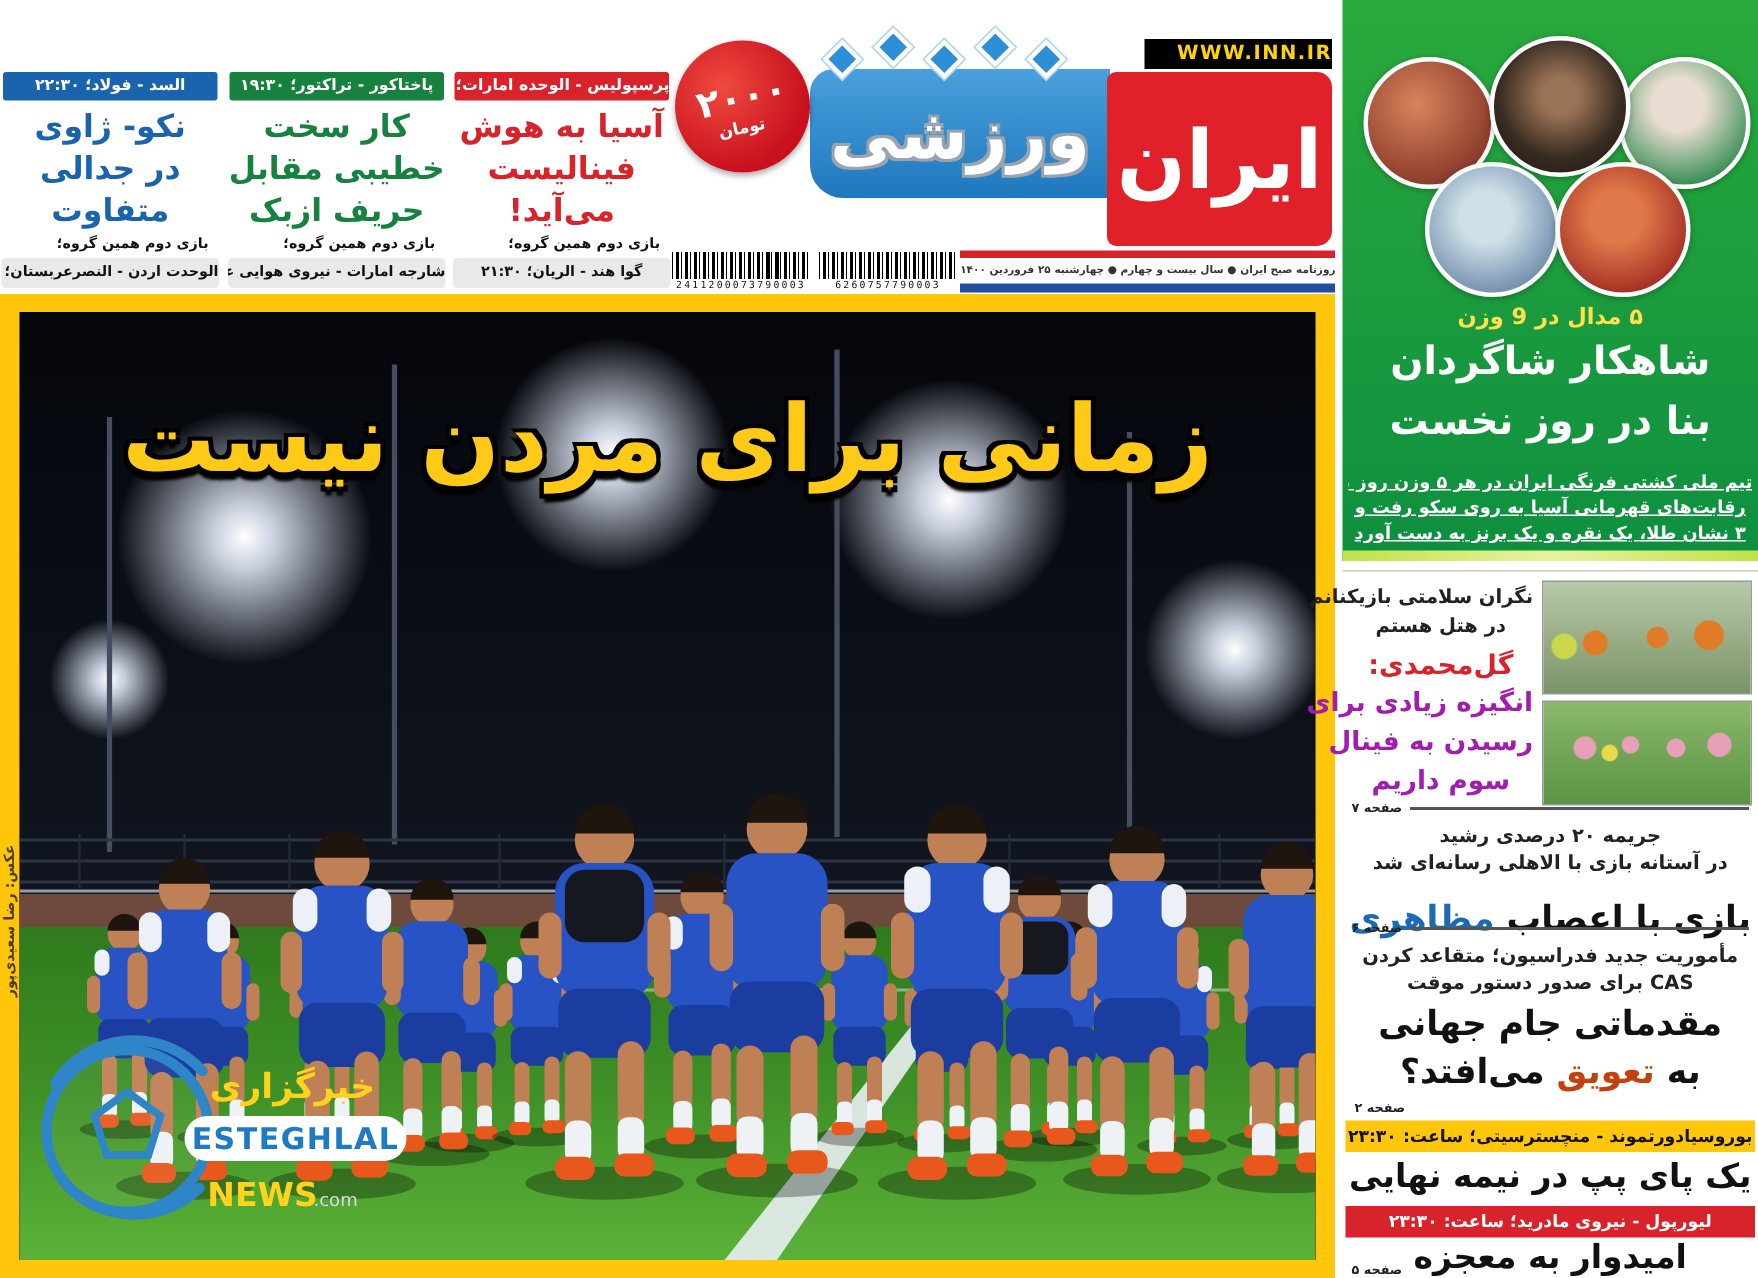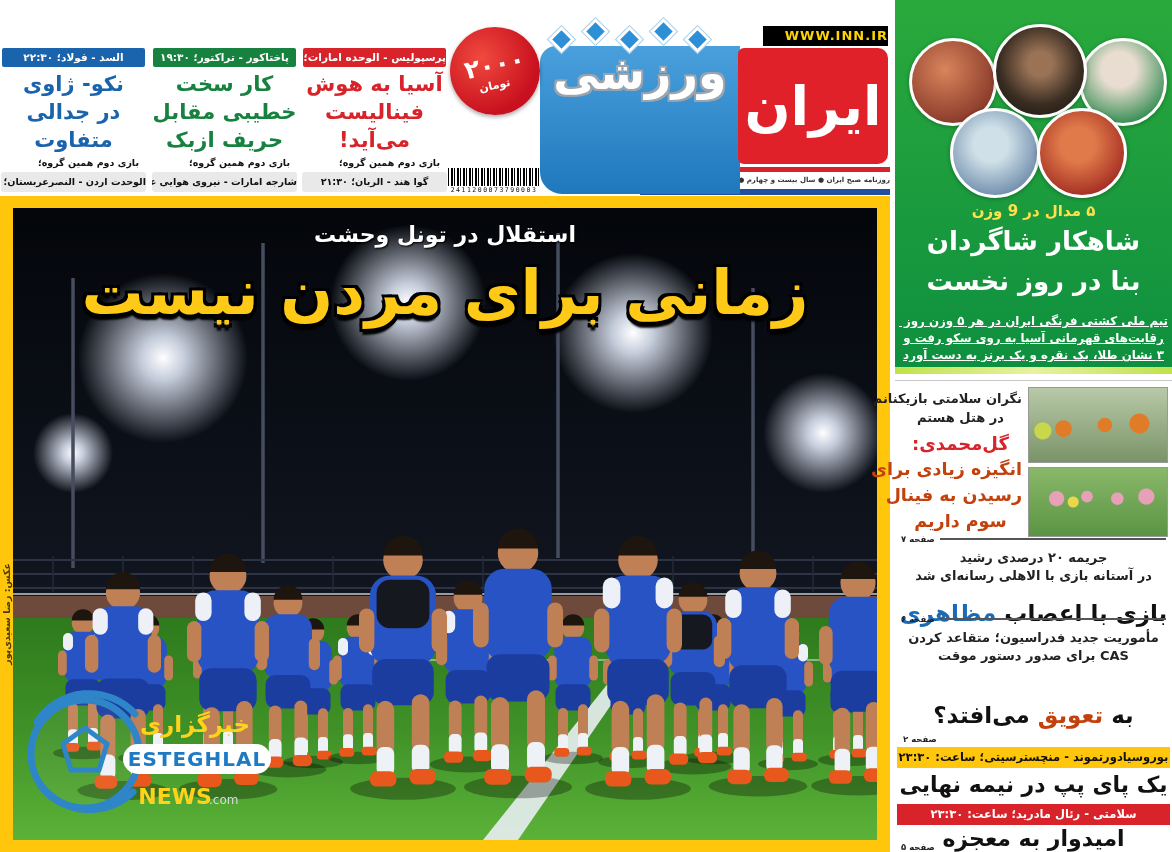--- a/index.html
+++ b/index.html
@@ -25,23 +25,23 @@
   .masthead { position:absolute; left:448px; top:0; width:442px; height:196px; }
   .price { position:absolute; left:2px; top:27px; width:90px; height:88px; border-radius:50%;
     background:radial-gradient(circle at 35% 35%, #f04a3e, #c8101e 70%); z-index:5;
     display:flex; flex-direction:column; align-items:center; justify-content:center; color:#fff;
     box-shadow:0 2px 4px rgba(0,0,0,.35); }
   .price-amount { font-size:25px; font-weight:900; transform:rotate(-12deg); }
   .price-unit { font-size:11px; font-weight:700; transform:rotate(-12deg); }
   .diamond { position:absolute; top:30px; width:19px; height:19px; background:#2d8fd5;
     border:3px solid #fff; transform:rotate(45deg); box-shadow:0 0 0 1px #b8d8ee; z-index:3; }
   .d1{left:104px;} .d2{left:138px; top:22px;} .d3{left:172px;} .d4{left:206px; top:22px;} .d5{left:240px;}
-  .logo-blue { position:absolute; left:92px; top:46px; width:200px; height:148px;
+  .logo-blue { position:absolute; left:92px; top:46px; width:200px; height:86px;
     background:linear-gradient(180deg,#4aa0dc,#1f78bd); border-radius:16px 0 0 22px;
-    display:flex; align-items:flex-start; justify-content:center; z-index:2; }
+    display:flex; align-items:center; justify-content:center; z-index:2; }
   .logo-blue span { color:#fff; font-size:46px; font-weight:900;
     text-shadow:2px 2px 0 #9aa4ae, -2px 2px 0 #9aa4ae, 2px -2px 0 #9aa4ae, -2px -2px 0 #9aa4ae; }
   .logo-red { position:absolute; left:290px; top:48px; width:150px; height:116px; background:#e02129;
     border-radius:6px 10px 10px 6px; display:flex; align-items:center; justify-content:center; z-index:2; }
   .logo-red span { color:#fff; font-size:54px; font-weight:900; }
   .www-bar { position:absolute; left:315px; top:26px; width:125px; height:20px; background:#000;
     color:#ffd400; font-size:13px; font-weight:800; letter-spacing:1px; text-align:right;
     line-height:20px; z-index:4; }
   .barcode { position:absolute; top:168px; width:92px; height:26px; }
   .bc1 { left:0; } .bc2 { left:98px; }
@@ -97,21 +97,21 @@
   .th2 { top:86px; height:70px;
     background:radial-gradient(circle at 20% 45%, #e8a0b8 6%, transparent 7%),
                radial-gradient(circle at 42% 42%, #e8a0b8 6%, transparent 7%),
                radial-gradient(circle at 64% 45%, #e8a0b8 6%, transparent 7%),
                radial-gradient(circle at 85% 42%, #e8a0b8 6%, transparent 7%),
                radial-gradient(circle at 32% 50%, #e8d84a 5%, transparent 6%),
                linear-gradient(180deg,#8ab86a,#5a9444); }
   .gm-pre { position:absolute; right:150px; left:4px; text-align:center; font-size:13px; font-weight:700; color:#222; white-space:nowrap; }
   .gp1 { top:10px; } .gp2 { top:29px; }
   .gm-name { position:absolute; right:150px; left:4px; top:52px; text-align:center; font-size:18px; font-weight:900; color:#d8232a; }
-  .gm-quote { position:absolute; right:150px; left:4px; text-align:center; font-size:17.5px; font-weight:900; color:#c2410c; white-space:nowrap; }
+  .gm-quote { position:absolute; right:150px; left:4px; text-align:center; font-size:17.5px; font-weight:900; color:#a21caf; white-space:nowrap; }
   .gq1 { top:78px; } .gq2 { top:104px; } .gq3 { top:130px; }
   .page-rule { position:absolute; left:6px; right:6px; bottom:4px; display:flex; align-items:center; direction:ltr;text-align:right; }
   .page-rule .lbl { font-size:8.5px; font-weight:800; color:#222; margin-right:5px; white-space:nowrap; }
   .page-rule .ln { flex:1; border-top:2px solid #555; }
 
   .sec-b { top:548px; height:80px; }
   .sb-pre { position:absolute; left:0; right:0; text-align:center; font-size:13px; font-weight:700; color:#222; white-space:nowrap; }
   .sbp1 { top:2px; } .sbp2 { top:20px; }
   .sb-head { position:absolute; top:40px; left:0; right:0; text-align:center; font-size:23px; font-weight:900; color:#111; white-space:nowrap;margin-top:12px; }
   .sb-head .blue { color:#1b6ab5; }
@@ -284,21 +284,20 @@
         <use href="#plw" transform="translate(455,390) scale(1.6)"></use>
         <use href="#plb" transform="translate(680,392) scale(1.6)"></use>
         <use href="#plw" transform="translate(110,385) scale(1.9)"></use>
         <use href="#plw" transform="translate(215,368) scale(2.05)"></use>
         <use href="#plb" transform="translate(390,352) scale(2.2)"></use>
         <use href="#pl" transform="translate(505,345) scale(2.25)"></use>
         <use href="#plw" transform="translate(625,352) scale(2.2)"></use>
         <use href="#plw" transform="translate(745,365) scale(2.05)"></use>
         <use href="#pl" transform="translate(845,375) scale(1.95)"></use>
       </svg>
-      <div class="kicker" dir="rtl">استقلال در تونل وحشت</div>
       <div class="big-headline" dir="rtl">زمانی برای مردن نیست</div>
       <svg class="watermark" viewBox="0 0 258 158">
         <circle cx="62" cy="80" r="54" fill="rgba(255,255,255,.05)" stroke="#2e86c8" stroke-width="7"></circle>
         <path d="M 62 54 L 84 70 L 76 96 L 48 96 L 40 70 Z" fill="none" stroke="#2e86c8" stroke-width="5"></path>
         <path d="M 14 48 A 62 62 0 0 1 112 40" fill="none" stroke="#2e86c8" stroke-width="7" stroke-linecap="round"></path>
         <path d="M 110 118 A 62 62 0 0 1 18 112" fill="none" stroke="#2e86c8" stroke-width="7" stroke-linecap="round"></path>
         <text x="172" y="58" fill="#ffd21c" font-size="23" font-weight="bold" text-anchor="middle">خبرگزاری</text>
         <rect x="100" y="70" width="148" height="30" rx="15" fill="#fff"></rect>
         <text x="174" y="92" fill="#1f7ac4" font-size="20" font-weight="800" text-anchor="middle" letter-spacing="1">ESTEGHLAL</text>
         <text x="152" y="130" fill="#ffd21c" font-size="22" font-weight="800" text-anchor="middle">NEWS</text>
@@ -346,26 +345,27 @@
       <div class="sb-head"><span>بازی با اعصاب </span><span class="blue">مظاهری</span></div>
       <div class="page-rule">
         <span class="lbl">صفحه ۶</span>
         <span class="ln"></span>
       </div>
     </div>
 
     <div class="sec sec-c">
       <div class="sc-pre scp2">CAS برای صدور دستور موقت</div>
       <div class="sc-pre scp1">مأموریت جدید فدراسیون؛ متقاعد کردن</div>
+      <div class="sc-h sch1">مقدماتی جام جهانی</div>
       <div class="sc-h sch2"><span>به </span><span class="red">تعویق</span><span> می‌افتد؟</span></div>
       <div class="sc-page">صفحه ۲</div>
       <div class="bar bar-yellow">بوروسیادورتموند - منچسترسیتی؛ ساعت: ۲۳:۳۰</div>
     </div>
 
     <div class="sec sec-d">
       <div class="sd-h sdh1">یک پای پپ در نیمه نهایی</div>
-      <div class="bar bar-red">سلامتی - رئال مادرید؛ ساعت: ۲۳:۳۰</div>
+      <div class="bar bar-red">لیورپول - نیروی مادرید؛ ساعت: ۲۳:۳۰</div>
       <div class="sd-h sdh2">امیدوار به معجزه</div>
       <div class="sd-page">صفحه ۵</div>
     </div>
 
   </div>
 </div>
 
 </body></html>

